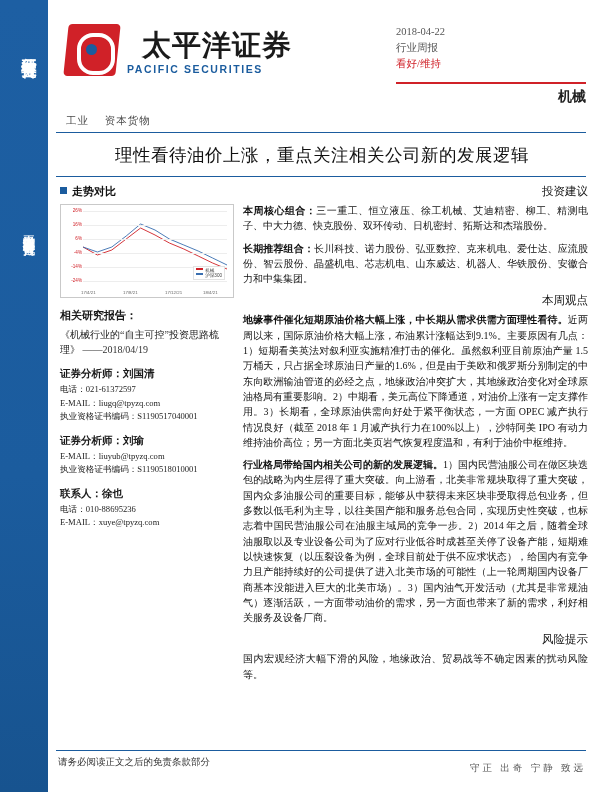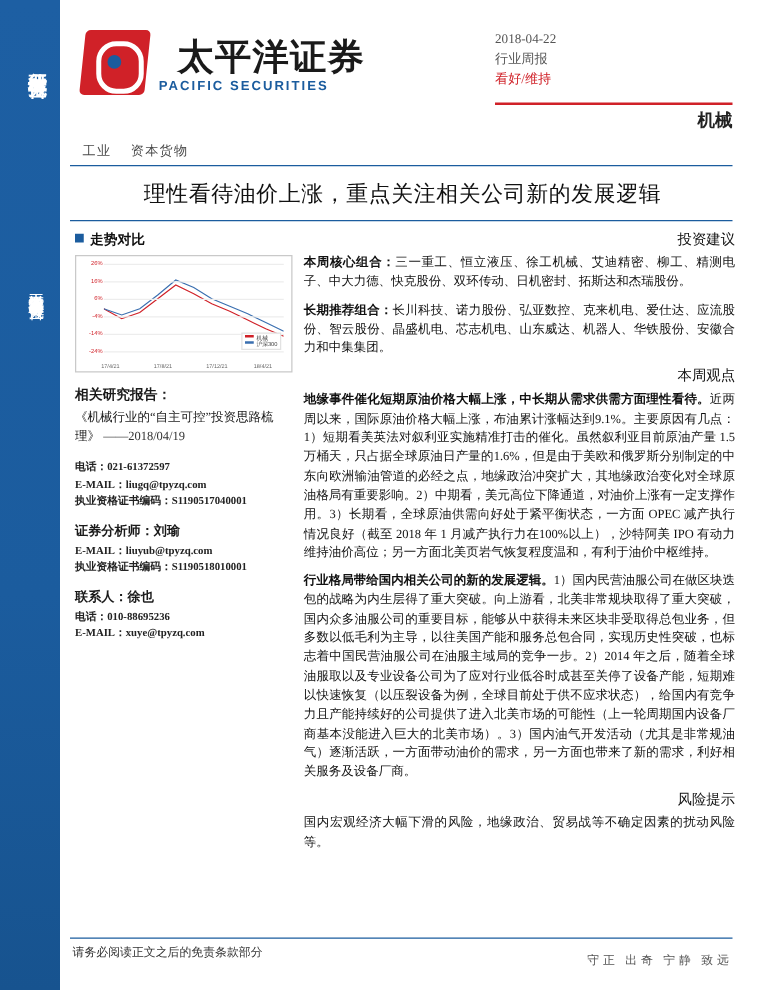--- a/index.html
+++ b/index.html
@@ -137,21 +137,21 @@
     padding:1px 2px;border:1px solid #e2e2e2;
   }
   .legend i{display:inline-block;width:7px;height:2px;vertical-align:2px;margin-right:2px;}
 
   .rr-title{font-size:11px;font-weight:bold;margin:8px 0 4px;}
   .rr-item{font-size:10px;line-height:15px;color:#1a1a1a;}
   .rr-item .d{color:#333;}
 
   .an-block{margin-top:10px;}
   .an-name{font-size:10.5px;font-weight:bold;margin-bottom:2px;}
-  .an-line{font-size:8.6px;line-height:13.5px;color:#222;font-weight:bold;}
+  .an-line{font-size:8.6px;line-height:13.5px;color:#222;}
 
   
   .rh{
     font-size:11.5px;font-weight:normal;color:#111;margin:0 0 4px;text-align:right;
   }
   .rp{
     font-size:10px;line-height:15.3px;text-align:justify;color:#111;
     margin:0 0 7px;
   }
   .rp b{font-weight:bold;}
@@ -234,20 +234,21 @@
       </div>
     </div>
 
     <div class="rr-title">相关研究报告：</div>
     <div class="rr-item">
       <span>《机械行业的“自主可控”投资思路梳理》</span>
       <span class="d">——2018/04/19</span>
     </div>
 
     <div class="an-block">
+      <div class="an-name">证券分析师：刘国清</div>
       <div class="an-line">电话：021-61372597</div>
       <div class="an-line">E-MAIL：liugq@tpyzq.com</div>
       <div class="an-line">执业资格证书编码：S1190517040001</div>
     </div>
 
 
     <div class="an-block">
       <div class="an-name">证券分析师：刘瑜</div>
       <div class="an-line">E-MAIL：liuyub@tpyzq.com</div>
       <div class="an-line">执业资格证书编码：S1190518010001</div>

